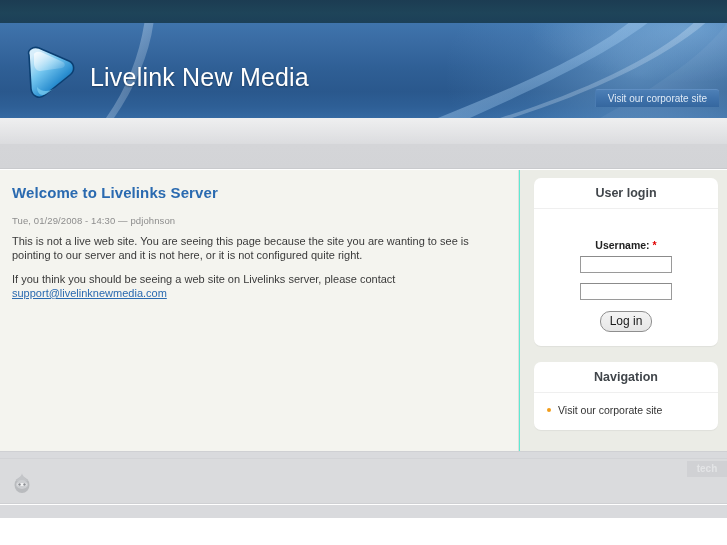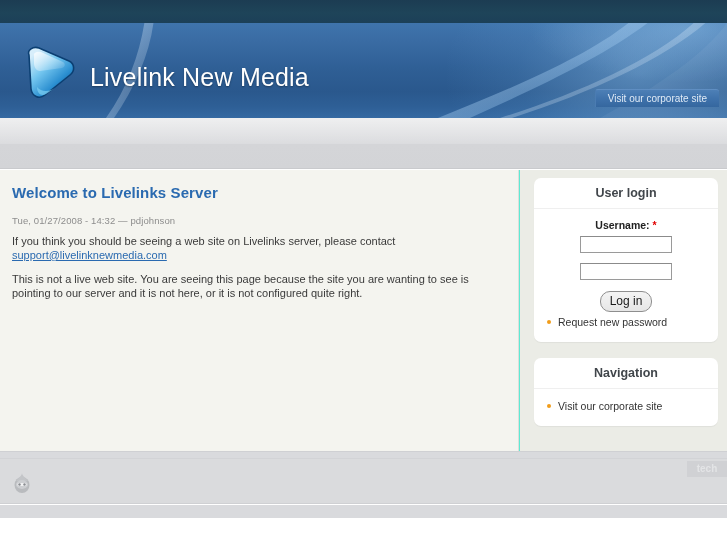--- a/index.html
+++ b/index.html
@@ -133,20 +133,21 @@
   }
   .block .block-body { padding: 10px 12px 11px 12px; }
 
   .form-item { text-align: center; margin-bottom: 9px; }
   .form-item label {
     display: block;
     font-size: 10.5px;
     font-weight: bold;
     color: #222;
     margin-bottom: 3px;
+    margin-top: 20px;
   }
   .form-item label .req { color: #e00000; font-size: 10.5px; }
   .form-item input[type="text"],
   .form-item input[type="password"] {
     width: 92px; height: 17px;
     border: 1px solid #9a9a9a;
     border-top-color: #8b8b8b;
     background: #ffffff;
     font-size: 11px;
     font-family: "Liberation Sans", sans-serif;
@@ -267,23 +268,23 @@
   </div>
 
   <div class="menubar">
     <div class="sheen"></div>
   </div>
 
   <div class="bodywrap">
 
     <div class="maincol">
       <h1 class="page-title">Welcome to Livelinks Server</h1>
-      <div class="submitted">Tue, 01/27/2008 - 14:32 — pdjohnson</div>
+      <div class="submitted">Tue, 01/29/2008 - 14:30 — pdjohnson</div>
+      <p class="body-par">This is not a live web site. You are seeing this page because the site you are wanting to see is pointing to our server and it is not here, or it is not configured quite right.</p>
       <p class="body-par"><span>If you think you should be seeing a web site on Livelinks server, please contact </span><a class="email-link" href="#">support@livelinknewmedia.com</a></p>
-      <p class="body-par">This is not a live web site. You are seeing this page because the site you are wanting to see is pointing to our server and it is not here, or it is not configured quite right.</p>
     </div>
 
     <div class="sidecol">
 
       <div class="block">
         <h2>User login</h2>
         <div class="block-body">
 
           <div class="form-item">
             <label><span>Username:</span> <span class="req">*</span></label>
@@ -291,26 +292,20 @@
           </div>
 
           <div class="form-item">
             <input type="password" placeholder="" style="">
           </div>
 
           <div class="login-btn-row">
             <button class="login-btn">Log in</button>
           </div>
 
-          <ul class="menu">
-            <li>
-              <span class="bullet"></span>
-              <a href="#">Request new password</a>
-            </li>
-          </ul>
 
         </div>
       </div>
 
       <div class="block">
         <h2>Navigation</h2>
         <div class="block-body">
           <ul class="menu">
             <li>
               <span class="bullet"></span>

